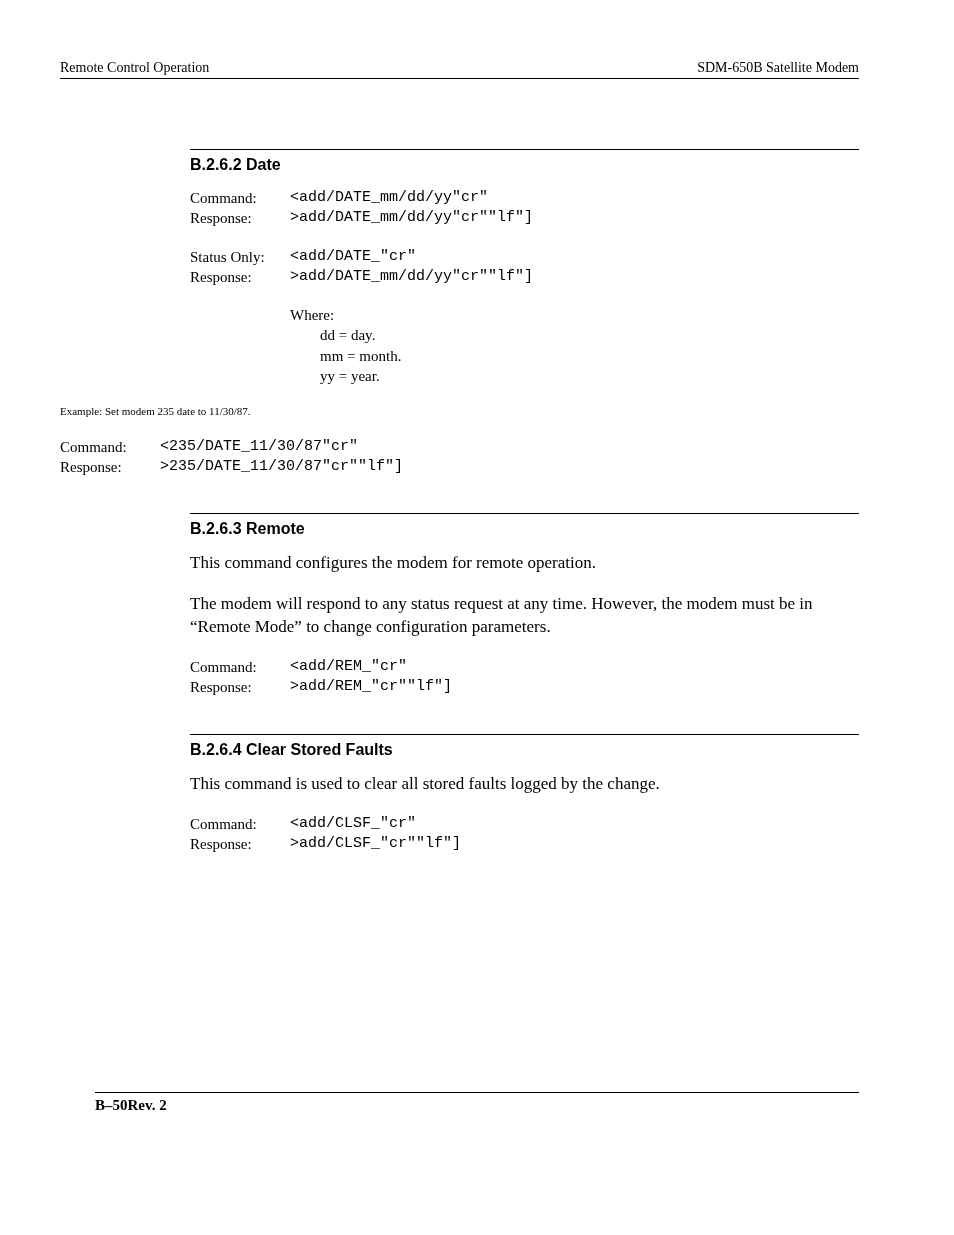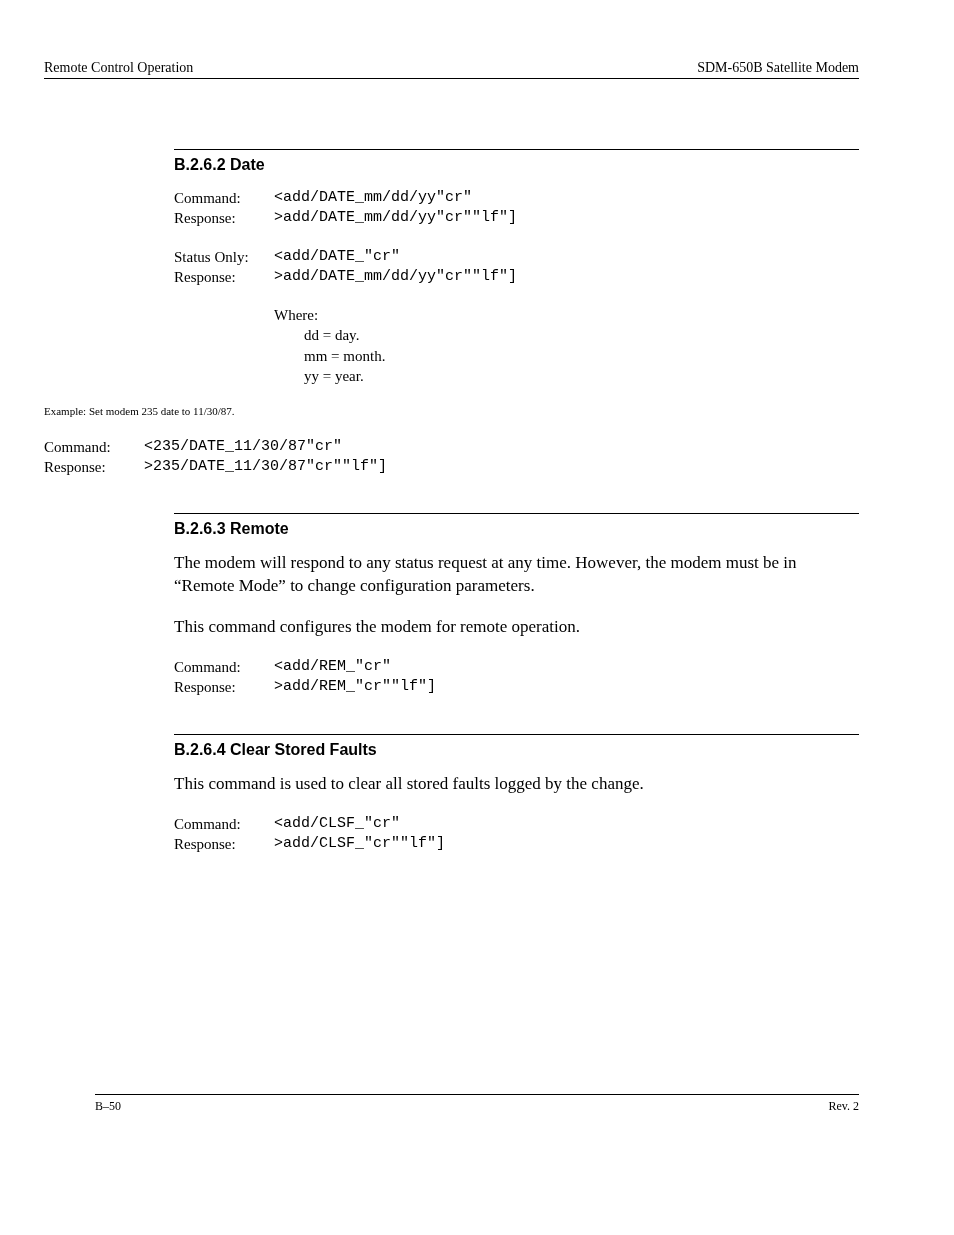--- a/index.html
+++ b/index.html
@@ -9,21 +9,21 @@
     width: 954px;
     height: 1235px;
     background: #ffffff;
     font-family: "Times New Roman", Times, serif;
     color: #000;
   }
   .page {
     box-sizing: border-box;
     width: 954px;
     height: 1164px;
-    padding: 60px 95px 50px 44px;
+    padding: 60px 95px 50px 60px;
     position: relative;
   }
   .running-head {
     display: flex;
     justify-content: space-between;
     font-size: 14px;
     margin-bottom: 2px;
   }
   .running-rule {
     border: 0;
@@ -91,22 +91,23 @@
     right: 95px;
     bottom: 50px;
   }
   .footer-rule {
     border: 0;
     border-top: 1px solid #000;
     margin: 0 0 4px 0;
   }
   .footer-row {
     display: flex;
-    justify-content: space-between;
-    font-size: 12px;
+    justify-content: flex-start;
+    font-size: 15px;
+    font-weight: bold;
   }
 </style>
 </head>
 <body>
 
 <div class="page">
 
   <div class="running-head">
     <span>Remote Control Operation</span>
     <span>SDM-650B Satellite Modem</span>
@@ -160,22 +161,22 @@
         <span class="cmd-label">Response:</span>
         <span class="cmd-code">&gt;235/DATE_11/30/87"cr""lf"]</span>
       </div>
     </div>
 
     <div class="gap-large"></div>
 
     <hr class="section-rule">
     <h2>B.2.6.3  Remote</h2>
 
+    <p class="body-text">This command configures the modem for remote operation.</p>
     <p class="body-text">The modem will respond to any status request at any time. However, the modem must be in “Remote Mode” to change configuration parameters.</p>
-    <p class="body-text">This command configures the modem for remote operation.</p>
 
     <div class="cmd-block">
       <div class="cmd-row">
         <span class="cmd-label">Command:</span>
         <span class="cmd-code">&lt;add/REM_"cr"</span>
       </div>
       <div class="cmd-row">
         <span class="cmd-label">Response:</span>
         <span class="cmd-code">&gt;add/REM_"cr""lf"]</span>
       </div>

